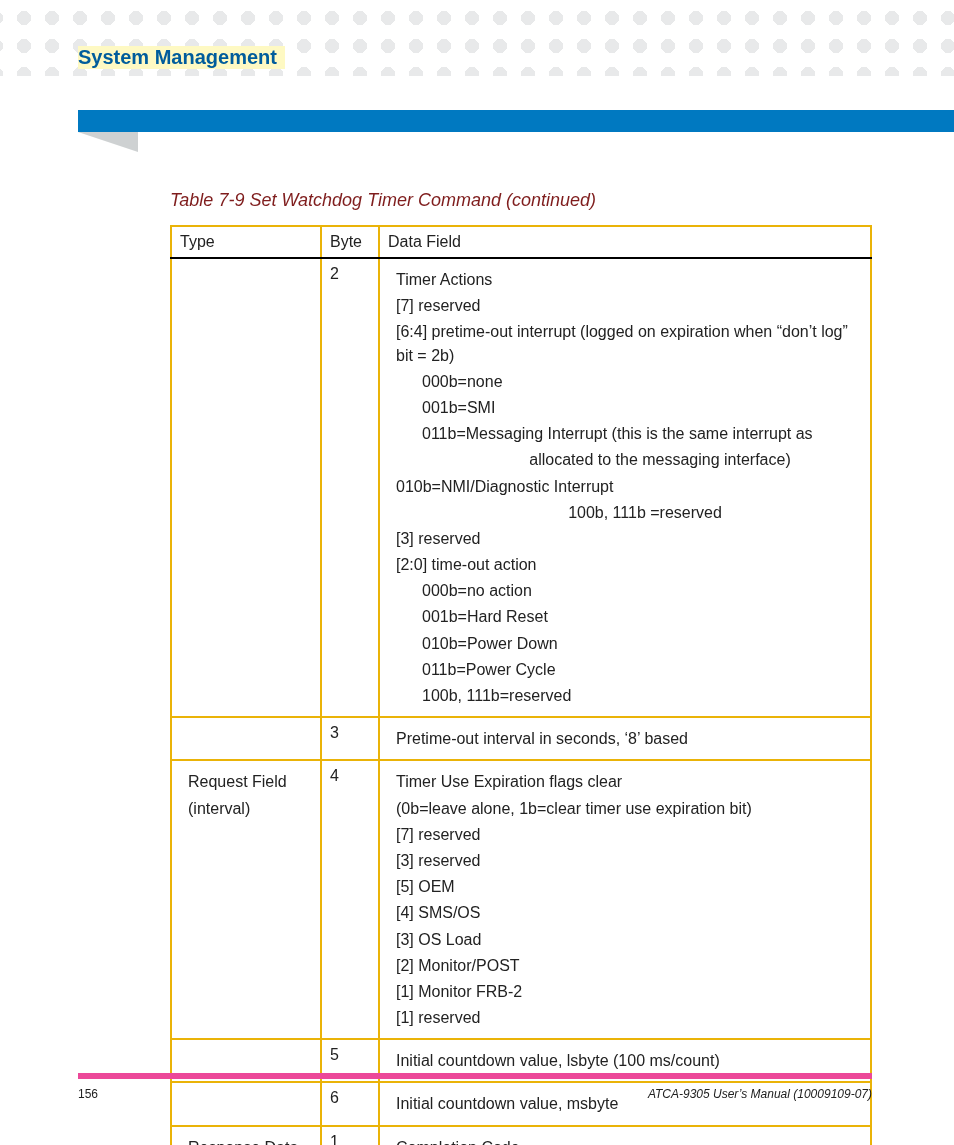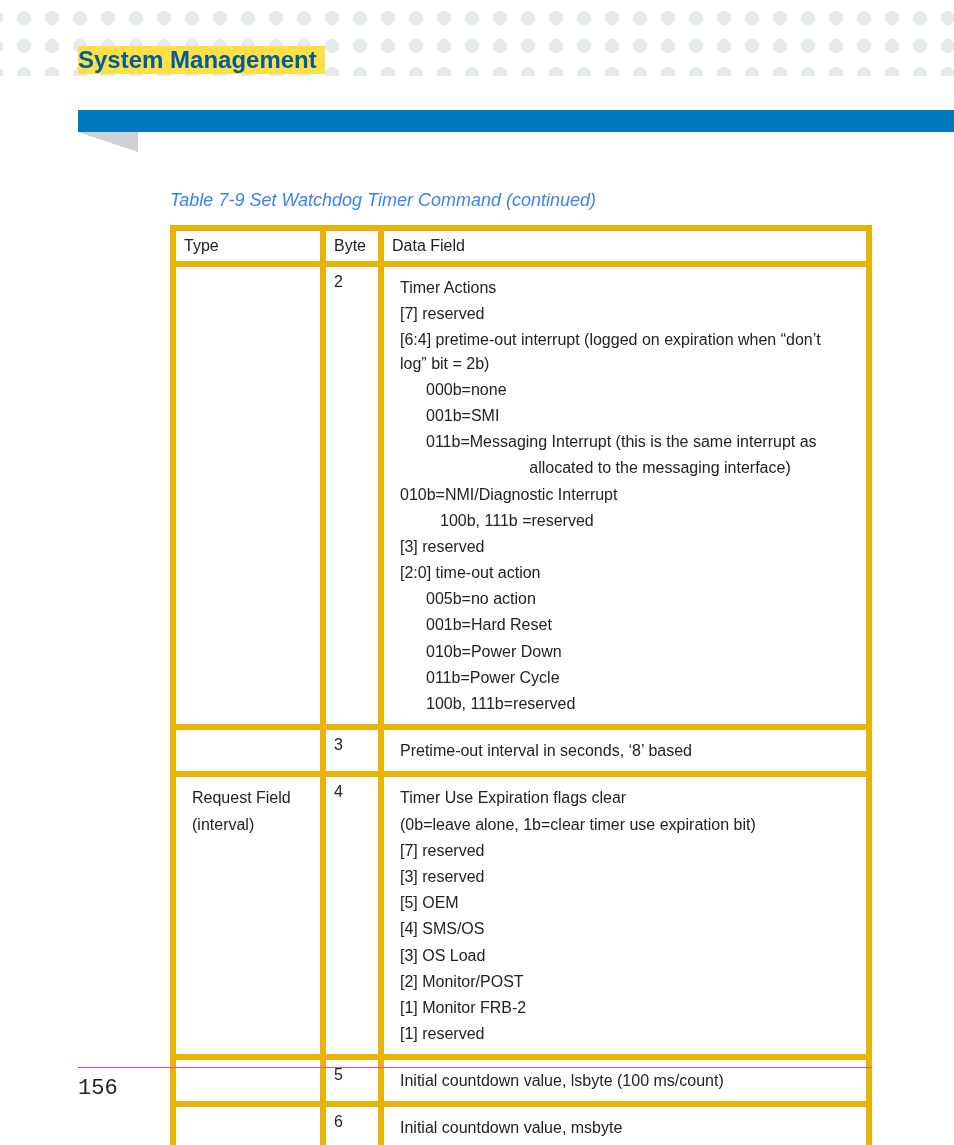--- a/index.html
+++ b/index.html
@@ -17,24 +17,24 @@
     height: 76px;
     background-image: radial-gradient(#d5d7d8 7px, transparent 7px);
     background-size: 28px 28px;
     background-position: 10px 4px;
     opacity: 0.55;
   }
   .chapter-title {
     position: absolute;
     left: 78px;
     top: 46px;
-    font-size: 24px;
+    font-size: 20px;
     font-weight: 700;
     color: #005c9c;
-    background: #fde047;
+    background: #fef9c3;
     padding: 0 8px 0 0;
   }
   .blue-bar {
     position: absolute;
     left: 78px;
     top: 110px;
     right: 0;
     height: 22px;
     background: #0079c1;
   }
@@ -47,56 +47,55 @@
     border-left: 60px solid transparent;
     opacity: 0.7;
   }
   .content {
     position: absolute;
     left: 170px;
     right: 82px;
     top: 190px;
   }
   .table-caption {
-    color: #3b82f6;
+    color: #7f1d1d;
     font-style: italic;
     font-size: 18px;
     margin-bottom: 14px;
   }
   table {
     border-collapse: collapse;
     width: 100%;
     font-size: 16px;
   }
   th, td {
-    border: 6px solid #eab308;
+    border: 2px solid #eab308;
     padding: 6px 8px;
     text-align: left;
     vertical-align: top;
     font-weight: 400;
   }
   th { font-weight: 400; }
   .headrow td, .headrow th { border-bottom: 2px solid #000; }
   .col-type { width: 150px; }
   .col-byte { width: 58px; }
   .df-line { margin: 3px 8px; line-height: 1.45; }
   .ind1 { padding-left: 26px; }
   .ind2 { padding-left: 70px; text-align: center; }
-  .ind0b { padding-left: 40px; }
+  .ind0b { padding-left: 40px; text-align: center; }
   .footer {
     position: absolute;
     left: 78px; right: 82px;
     bottom: 44px;
-    border-top: 1px solid #ec4899;
+    border-top: 6px solid #ec4899;
     padding-top: 8px;
-    font-size: 22px;
+    font-size: 12px;
     display: flex;
     justify-content: space-between;
     color: #222;
-    font-family: Liberation Mono, monospace;
   }
 </style>
 </head>
 <body>
 
 <div class="dot-pattern"></div>
 <div class="chapter-title">System Management</div>
 <div class="blue-bar"></div>
 <div class="shadow-tri"></div>
 
@@ -119,21 +118,21 @@
             <div class="df-line ">[7] reserved</div>
             <div class="df-line ">[6:4] pretime-out interrupt (logged on expiration when “don’t log” bit = 2b)</div>
             <div class="df-line ind1">000b=none</div>
             <div class="df-line ind1">001b=SMI</div>
             <div class="df-line ind1">011b=Messaging Interrupt (this is the same interrupt as</div>
             <div class="df-line ind2">allocated to the messaging interface)</div>
             <div class="df-line ">010b=NMI/Diagnostic Interrupt</div>
             <div class="df-line ind0b">100b, 111b =reserved</div>
             <div class="df-line ">[3] reserved</div>
             <div class="df-line ">[2:0] time-out action</div>
-            <div class="df-line ind1">005b=no action</div>
+            <div class="df-line ind1">000b=no action</div>
             <div class="df-line ind1">001b=Hard Reset</div>
             <div class="df-line ind1">010b=Power Down</div>
             <div class="df-line ind1">011b=Power Cycle</div>
             <div class="df-line ind1">100b, 111b=reserved</div>
           </td>
         </tr>
         <tr>
           <td class="col-type"></td>
           <td class="col-byte">3</td>
           <td>
@@ -181,13 +180,14 @@
           <td>
             <div class="df-line ">Completion Code</div>
           </td>
         </tr>
       </tbody>
   </table>
 </div>
 
 <div class="footer">
   <span>156</span>
+  <span style="font-style: italic;">ATCA-9305 User’s Manual (10009109-07)</span>
 </div>
 
 </body></html>

